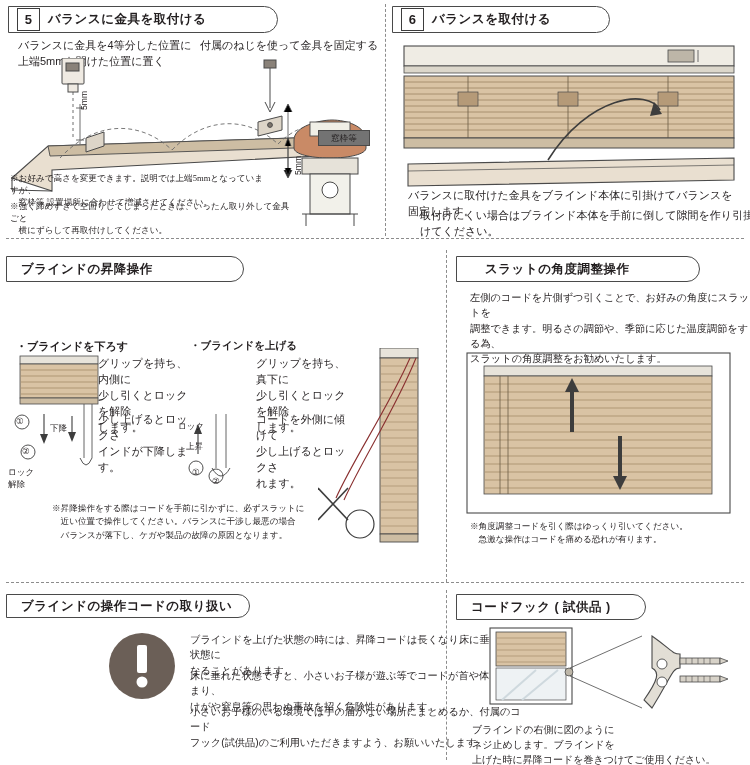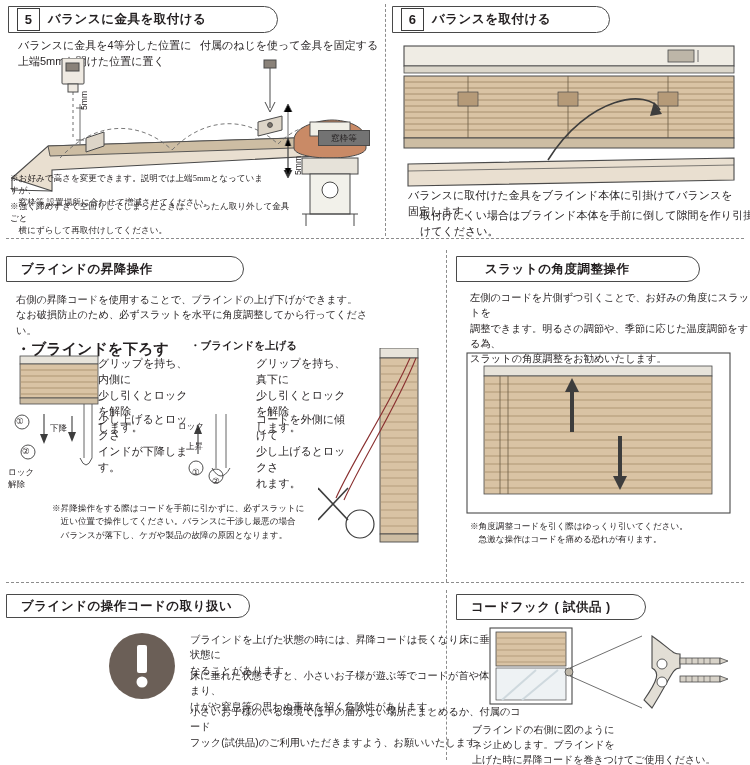--- a/index.html
+++ b/index.html
@@ -208,24 +208,22 @@
 
   <div class="txt sm" style="left:408px; top:188px; width:330px;">バランスに取付けた金具をブラインド本体に引掛けてバランスを固定します。</div>
   <div class="txt sm" style="left:408px; top:208px; width:335px;margin-left:12px;">取付けにくい場合はブラインド本体を手前に倒して隙間を作り引掛けてください。</div>
 
   <div class="divider-h" style="left:6px; top:238px; width:738px;"></div>
 
   <div class="pill" style="left:6px; top:256px; width:238px; height:26px; padding-left:14px;">
     <span class="ptext">ブラインドの昇降操作</span>
   </div>
 
-  <div class="txt" style="left:16px; top:292px; width:370px; font-size:10.2px;">右側の昇降コードを使用することで、ブラインドの上げ下げができます。
-なお破損防止のため、必ずスラットを水平に角度調整してから行ってください。</div>
-
-  <div class="txt bold" style="left:16px; top:338px; font-size:15px;">・ブラインドを下ろす</div>
+
+  <div class="txt bold" style="left:16px; top:338px; font-size:11px;">・ブラインドを下ろす</div>
   <div class="txt bold" style="left:190px; top:338px; font-size:10.5px;">・ブラインドを上げる</div>
 
   <svg class="abs" style="left:14px; top:354px;" width="110" height="130" viewBox="0 0 110 130">
     <rect x="6" y="2" width="78" height="8" fill="#e7e3da" stroke="#4a4a4a" stroke-width="0.8"></rect>
     <rect x="6" y="10" width="78" height="34" fill="#d9c3a4" stroke="#4a4a4a" stroke-width="0.8"></rect>
     <g stroke="#9d8463" stroke-width="0.7">
       <line x1="7" y1="16" x2="83" y2="16"></line>
         <line x1="7" y1="22" x2="83" y2="22"></line>
       <line x1="7" y1="28" x2="83" y2="28"></line>
         <line x1="7" y1="34" x2="83" y2="34"></line>

